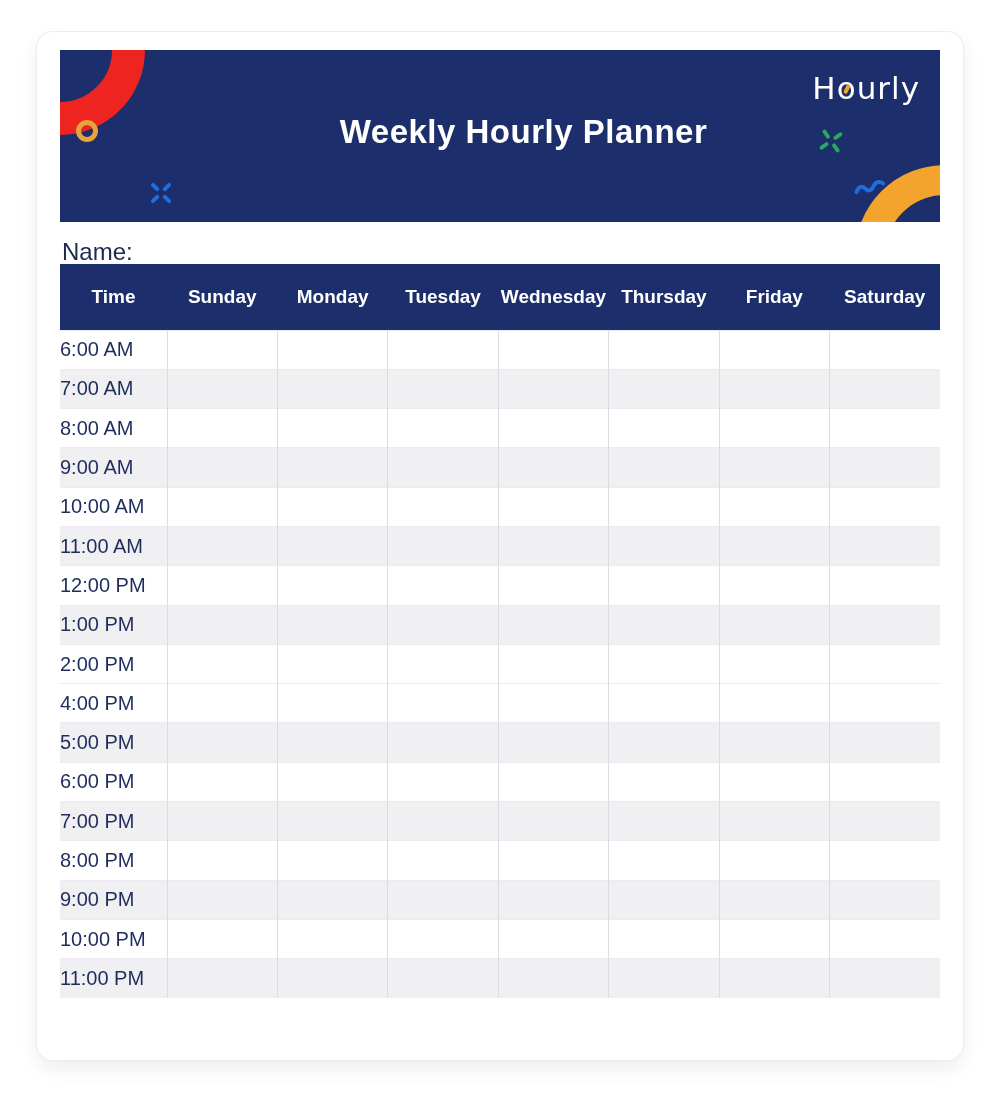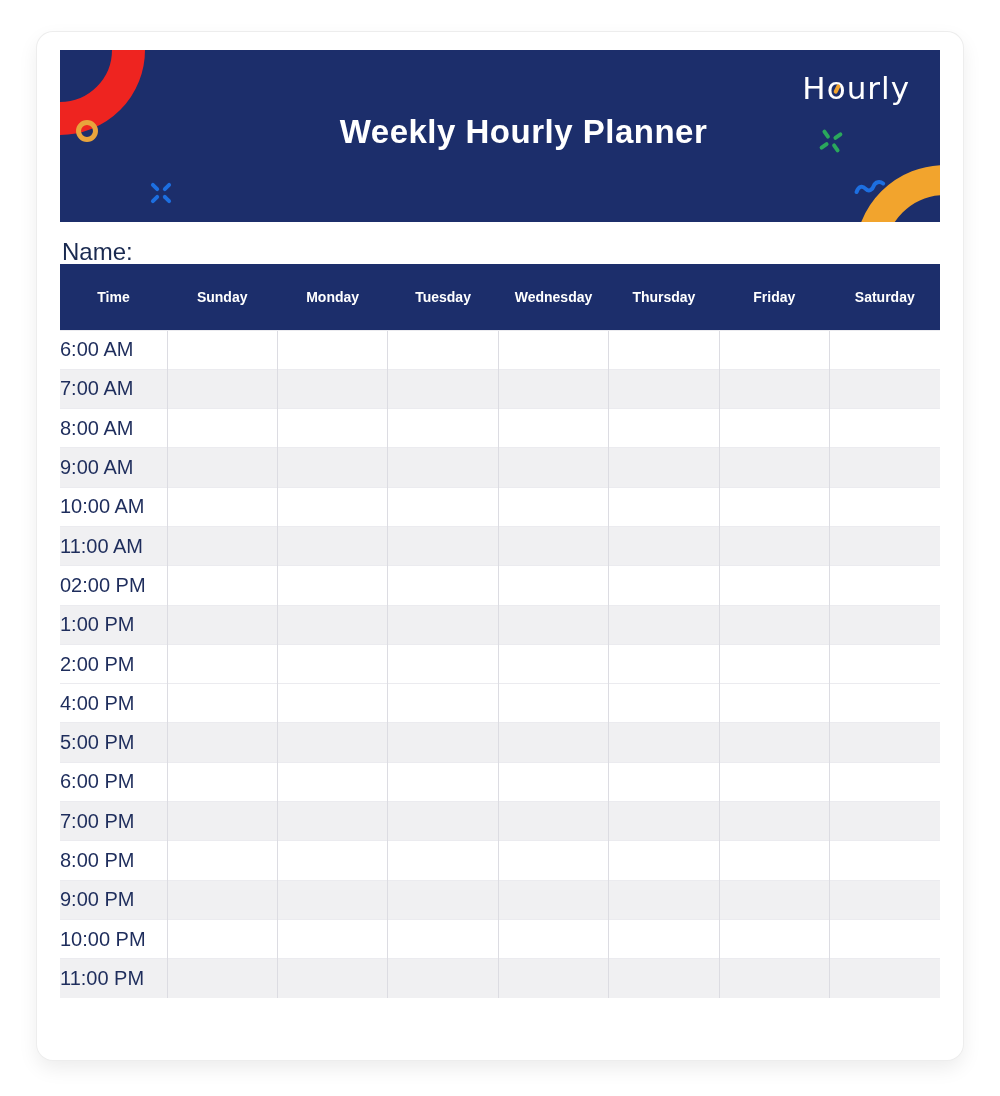--- a/index.html
+++ b/index.html
@@ -19,21 +19,21 @@
 
   .card{position:absolute;left:37px;top:32px;width:926px;height:1028px;
     background:#fff;border-radius:16px;
     box-shadow:0 0 0 1px #ededed,0 8px 20px rgba(0,0,0,.08);}
 
   
   .banner{position:absolute;left:23px;top:18px;width:880px;height:172px;
     background:var(--navy);overflow:hidden;}
   .banner-title{position:absolute;left:0;right:0;top:63px;text-align:center;
     color:#fff;font-size:33px;font-weight:700;letter-spacing:.5px;padding-left:47px;}
-  .logo{position:absolute;right:30px;top:20px;color:#fff;font-size:31px;
+  .logo{position:absolute;right:20px;top:20px;color:#fff;font-size:31px;
     font-family:"DejaVu Sans",sans-serif;font-weight:400;letter-spacing:1px;}
   .logo-o{position:relative;display:inline-block;}
   .logo-o::after{content:'';position:absolute;left:50%;top:50%;width:4px;height:10px;
     margin:-4px 0 0 -2px;border-radius:2px;background:var(--orange);
     transform:rotate(26deg);}
 
   .red-ring{position:absolute;left:-85px;top:-85px;width:170px;height:170px;
     border:33px solid var(--red);border-radius:50%;}
   .small-yellow-ring{position:absolute;left:16px;top:70px;width:22px;height:22px;
     border:5px solid #e8a43c;border-radius:50%;}
@@ -48,21 +48,21 @@
   .squiggle svg{width:100%;height:100%;display:block;}
 
   
   .name-label{position:absolute;left:25px;top:206px;font-size:24px;font-weight:500;
     color:#1a2a50;}
 
   
   table.planner{position:absolute;left:23px;top:232px;width:880px;
     border-collapse:collapse;table-layout:fixed;}
   table.planner col.time-col{width:107px;}
-  table.planner th{background:var(--navy);color:#fff;font-size:14px;font-weight:700;
+  table.planner th{background:var(--navy);color:#fff;font-size:19px;font-weight:700;
     height:66px;text-align:center;vertical-align:middle;}
   table.planner td{height:39.3px;vertical-align:middle;background:#fff;}
   table.planner tr.stripe td{background:var(--stripe);}
   td.time-cell{text-align:left;padding-right:8px;font-size:20px;
     color:var(--time-color);border-top:1px solid var(--row-line);}
   td.day-cell{border-left:1px solid var(--col-line);
     border-top:1px solid var(--row-line);}
 </style>
 </head>
 <body>
@@ -178,21 +178,21 @@
           <td class="time-cell">11:00 AM</td>
           <td class="day-cell"></td>
           <td class="day-cell"></td>
           <td class="day-cell"></td>
           <td class="day-cell"></td>
           <td class="day-cell"></td>
           <td class="day-cell"></td>
           <td class="day-cell"></td>
         </tr>
         <tr>
-          <td class="time-cell">02:00 PM</td>
+          <td class="time-cell">12:00 PM</td>
           <td class="day-cell"></td>
           <td class="day-cell"></td>
           <td class="day-cell"></td>
           <td class="day-cell"></td>
           <td class="day-cell"></td>
           <td class="day-cell"></td>
           <td class="day-cell"></td>
         </tr>
         <tr class="stripe">
           <td class="time-cell">1:00 PM</td>

